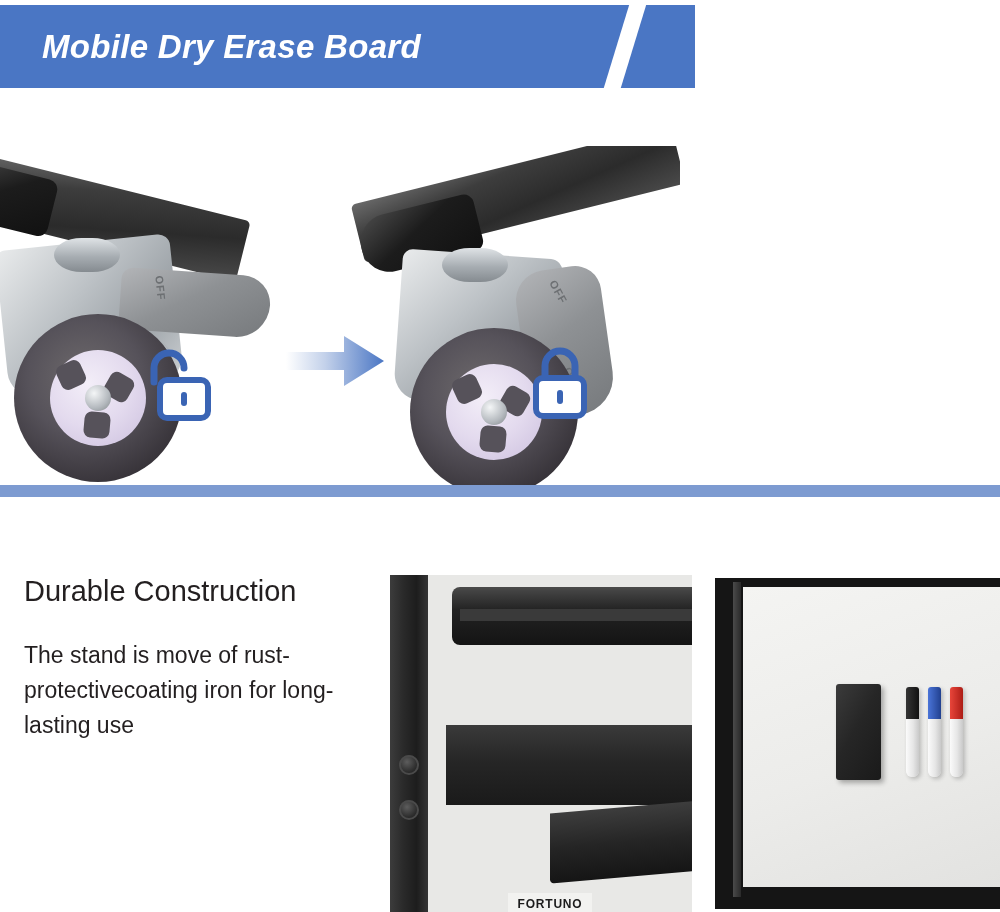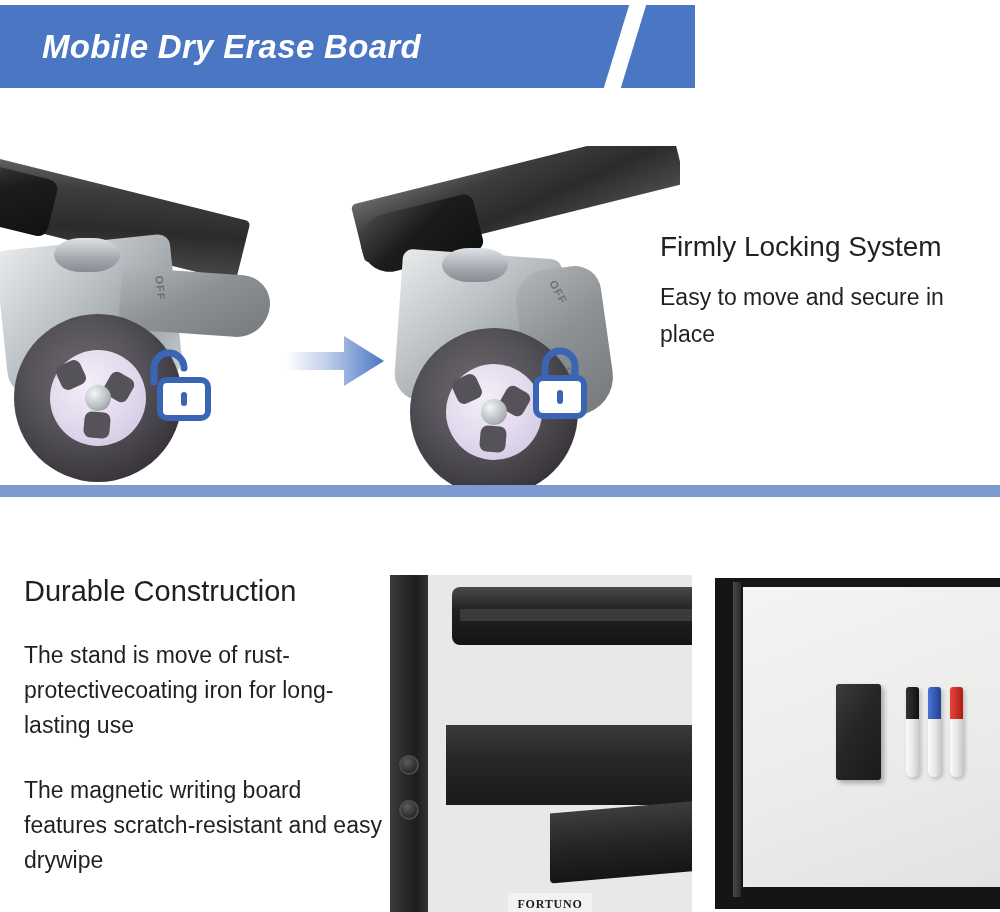--- a/index.html
+++ b/index.html
@@ -219,21 +219,20 @@
     margin-bottom: 30px;
   }
 
   
   .photo-frame {
     position: absolute;
     left: 390px; top: 78px;
     width: 302px; height: 337px;
     background: #e8e8e6;
     overflow: hidden;
-    font-family: Liberation Serif, serif;
   }
   .post-left {
     position: absolute; left: 0; top: 0;
     width: 38px; height: 337px;
     background: linear-gradient(90deg, #3c3c3c 0%, #2a2a2a 35%, #1d1d1d 70%, #343434 100%);
   }
   .post-screw {
     position: absolute; left: 9px;
     width: 20px; height: 20px; border-radius: 50%;
     background: radial-gradient(circle at 40% 35%, #5d5d5d 0%, #2e2e2e 55%, #101010 100%);
@@ -394,34 +393,29 @@
   </div>
 
   <div class="lock-icon lock-right">
     <svg width="72" height="84" viewBox="0 0 72 84">
       <path d="M21 38 V24 a15 15 0 0 1 30 0 V38" fill="none" stroke="#3a64b4" stroke-width="7" stroke-linecap="round"></path>
       <rect x="12" y="36" width="48" height="38" rx="7" ry="7" fill="#ffffff" stroke="#3a64b4" stroke-width="6"></rect>
       <rect x="33" y="48" width="6" height="14" rx="3" fill="#3a64b4"></rect>
     </svg>
   </div>
 
-  <div class="sec1-copy">
-    <div class="sec1-head">Firmly Locking System</div>
-    <div class="sec1-body">Easy to move and secure in place</div>
-  </div>
 </div>
 
 <div class="divider"></div>
 
 <div class="sec2">
 
   <div class="sec2-copy">
     <div class="sec2-head">Durable Construction</div>
     <div class="sec2-para">The stand is move of rust-protectivecoating iron for long-lasting use</div>
-    <div class="sec2-para">The magnetic writing board features scratch-resistant and easy drywipe</div>
   </div>
 
   <div class="photo-frame">
     <div class="board-edge"></div>
     <div class="board-edge-inner"></div>
     <div class="cross-bar">
       <div class="brand-plate">
         <span>FORTUNO</span>
       </div>
     </div>

